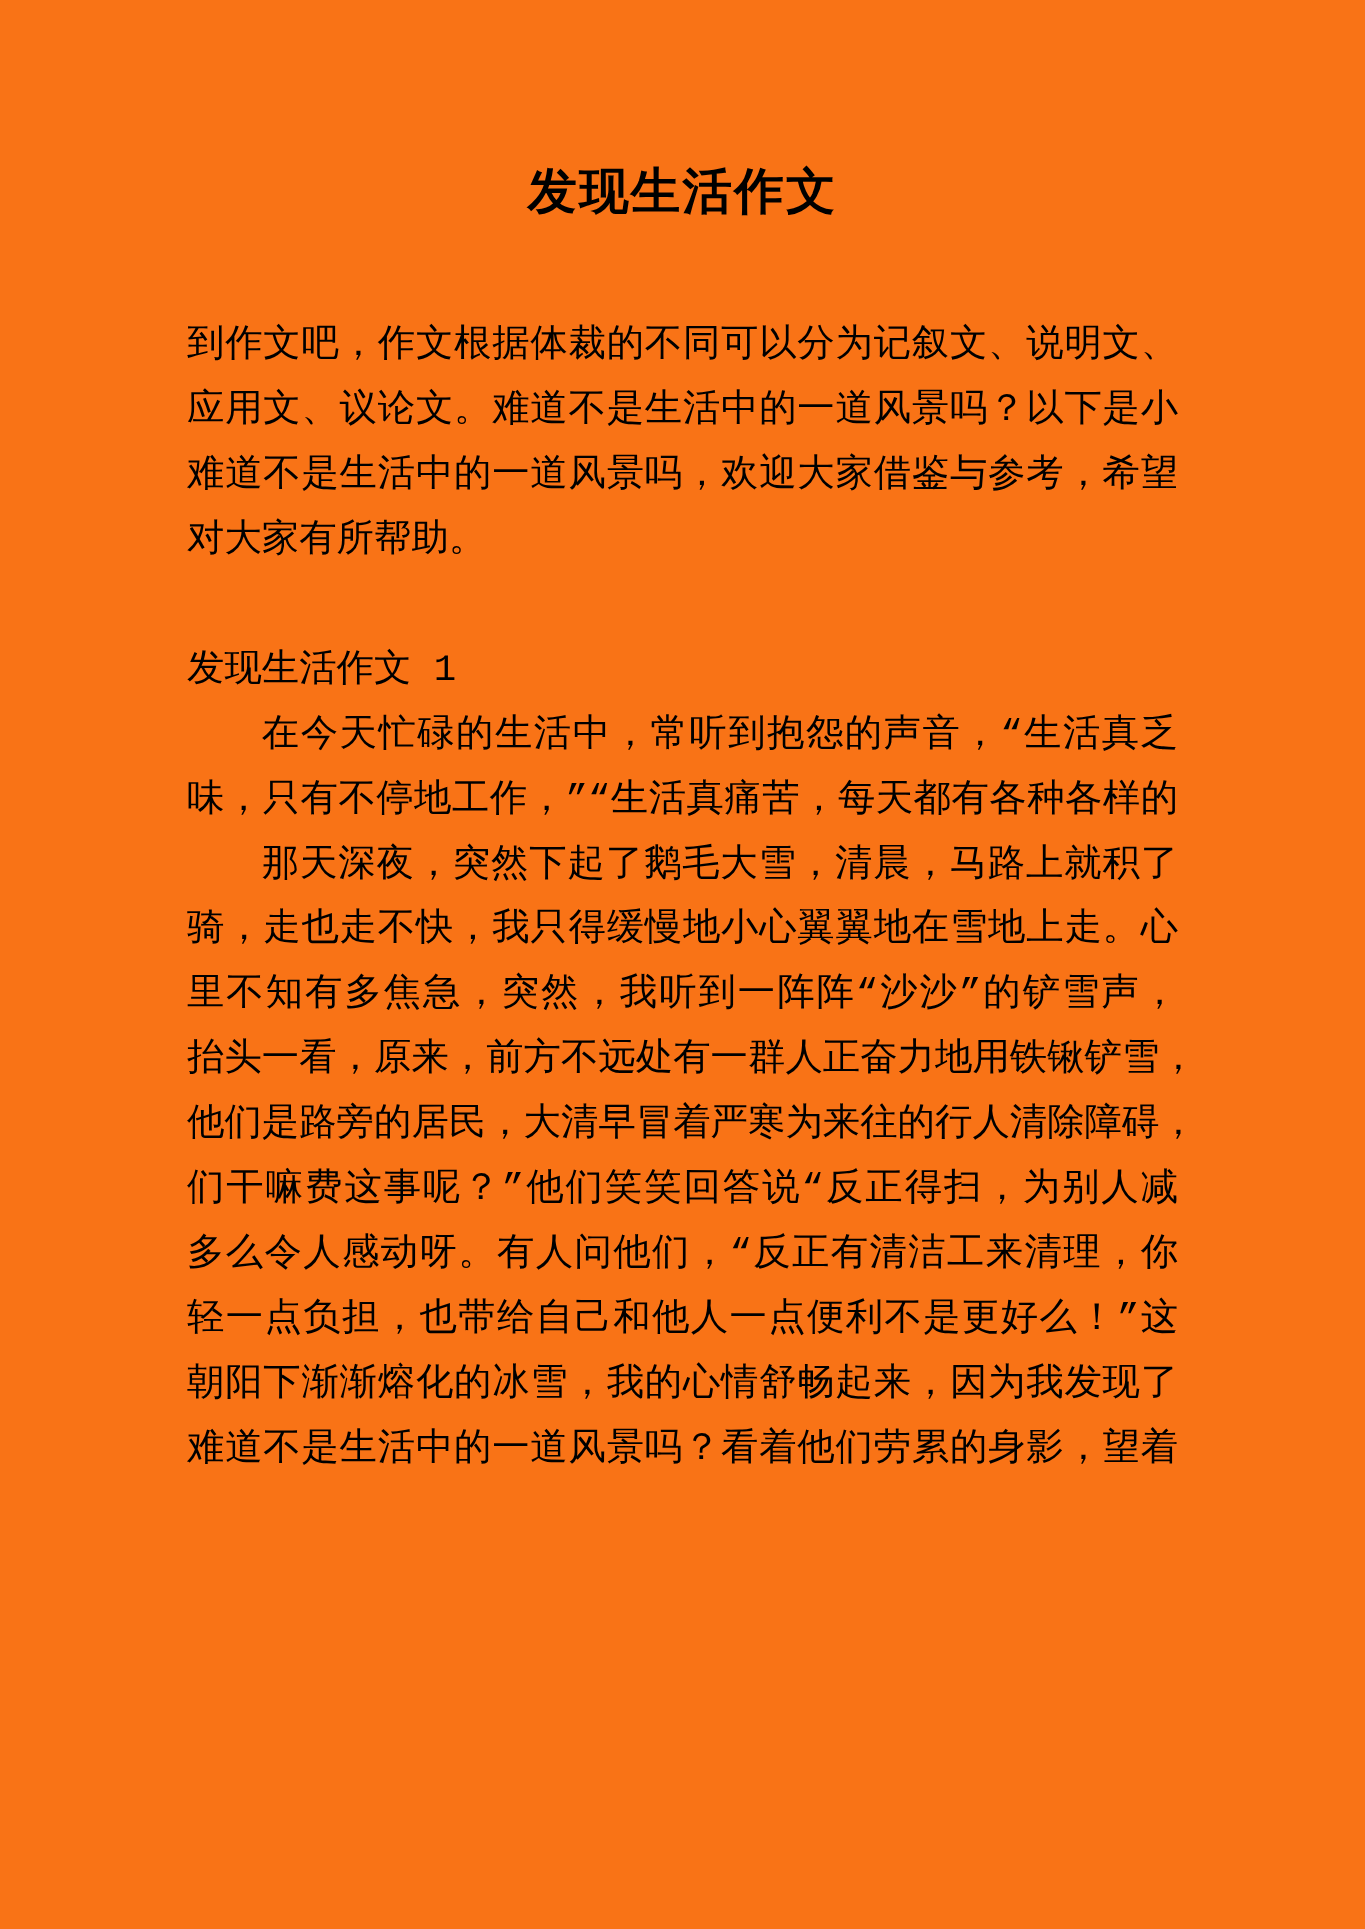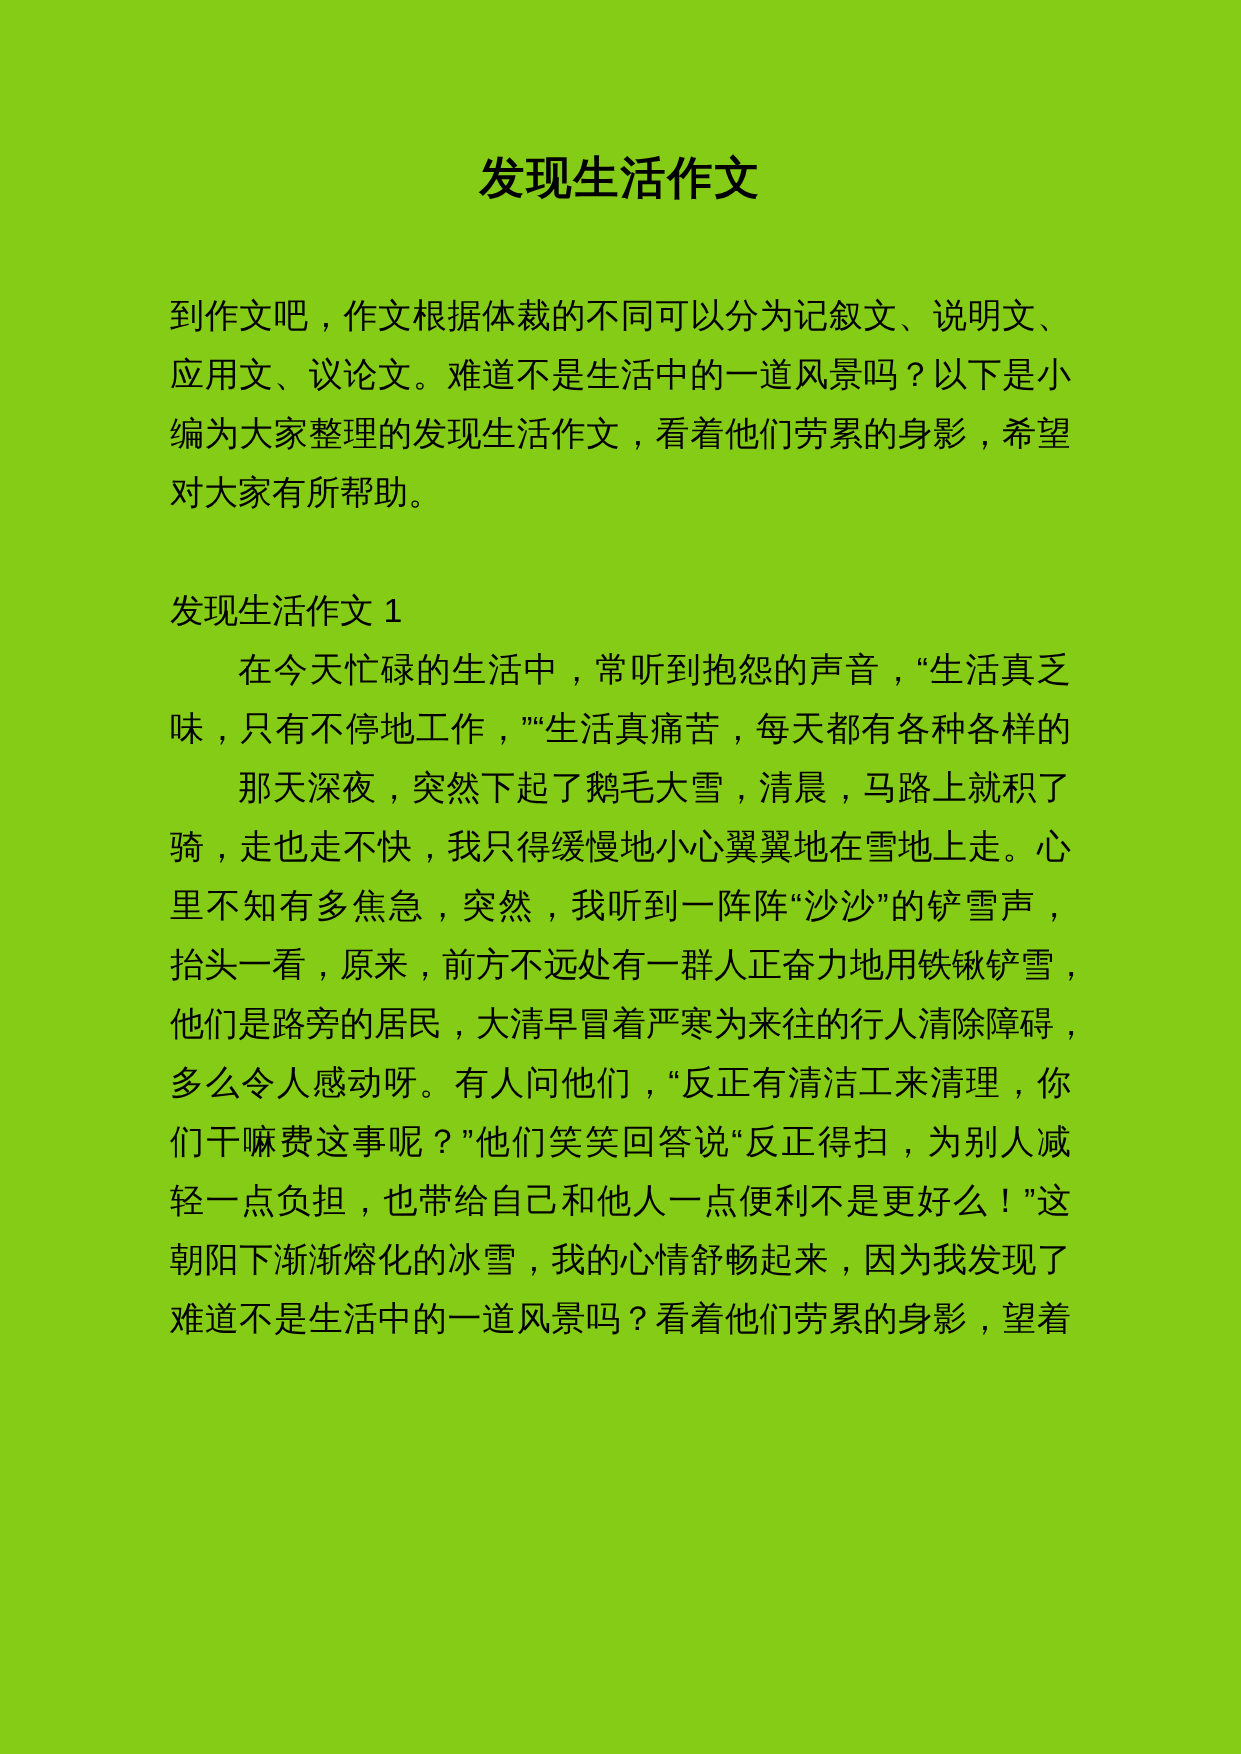--- a/index.html
+++ b/index.html
@@ -4,26 +4,26 @@
 <style>
   html, body {
     margin: 0;
     padding: 0;
     background: #ffffff;
   }
   .page {
     position: relative;
     width: 1241px;
     height: 1754px;
-    background: #84cc16;
+    background: #f97316;
     color: #000000;
     box-sizing: border-box;
     padding: 140px 170px 0 170px;
     overflow: hidden;
-    font-family: Liberation Sans, sans-serif;
+    font-family: Liberation Mono, monospace;
   }
   .doc-title {
     margin: 0;
     font-size: 45px;
     line-height: 76px;
     font-weight: bold;
     text-align: center;
     letter-spacing: 2px;
   }
   .body-text {
@@ -59,38 +59,38 @@
 
 <div class="page">
 
   <h1 class="doc-title">发现生活作文</h1>
 
   <div class="body-text">
 
     <div>
       <div class="tline jline">到作文吧，作文根据体裁的不同可以分为记叙文、说明文、</div>
       <div class="tline jline">应用文、议论文。难道不是生活中的一道风景吗？以下是小</div>
-      <div class="tline jline">编为大家整理的发现生活作文，看着他们劳累的身影，希望</div>
+      <div class="tline jline">难道不是生活中的一道风景吗，欢迎大家借鉴与参考，希望</div>
       <div class="tline lline">对大家有所帮助。</div>
     </div>
 
     <div class="tline lline gap-above">发现生活作文 1</div>
 
     <div>
       <div class="tline jline indent">在今天忙碌的生活中，常听到抱怨的声音，“生活真乏</div>
       <div class="tline jline">味，只有不停地工作，”“生活真痛苦，每天都有各种各样的</div>
     </div>
 
     <div>
       <div class="tline jline indent">那天深夜，突然下起了鹅毛大雪，清晨，马路上就积了</div>
       <div class="tline jline">骑，走也走不快，我只得缓慢地小心翼翼地在雪地上走。心</div>
       <div class="tline jline">里不知有多焦急，突然，我听到一阵阵“沙沙”的铲雪声，</div>
       <div class="tline jline">抬头一看，原来，前方不远处有一群人正奋力地用铁锹铲雪，</div>
       <div class="tline jline">他们是路旁的居民，大清早冒着严寒为来往的行人清除障碍，</div>
+      <div class="tline jline">们干嘛费这事呢？”他们笑笑回答说“反正得扫，为别人减</div>
       <div class="tline jline">多么令人感动呀。有人问他们，“反正有清洁工来清理，你</div>
-      <div class="tline jline">们干嘛费这事呢？”他们笑笑回答说“反正得扫，为别人减</div>
       <div class="tline jline">轻一点负担，也带给自己和他人一点便利不是更好么！”这</div>
       <div class="tline jline">朝阳下渐渐熔化的冰雪，我的心情舒畅起来，因为我发现了</div>
       <div class="tline jline">难道不是生活中的一道风景吗？看着他们劳累的身影，望着</div>
     </div>
 
   </div>
 </div>
 
 </body></html>

